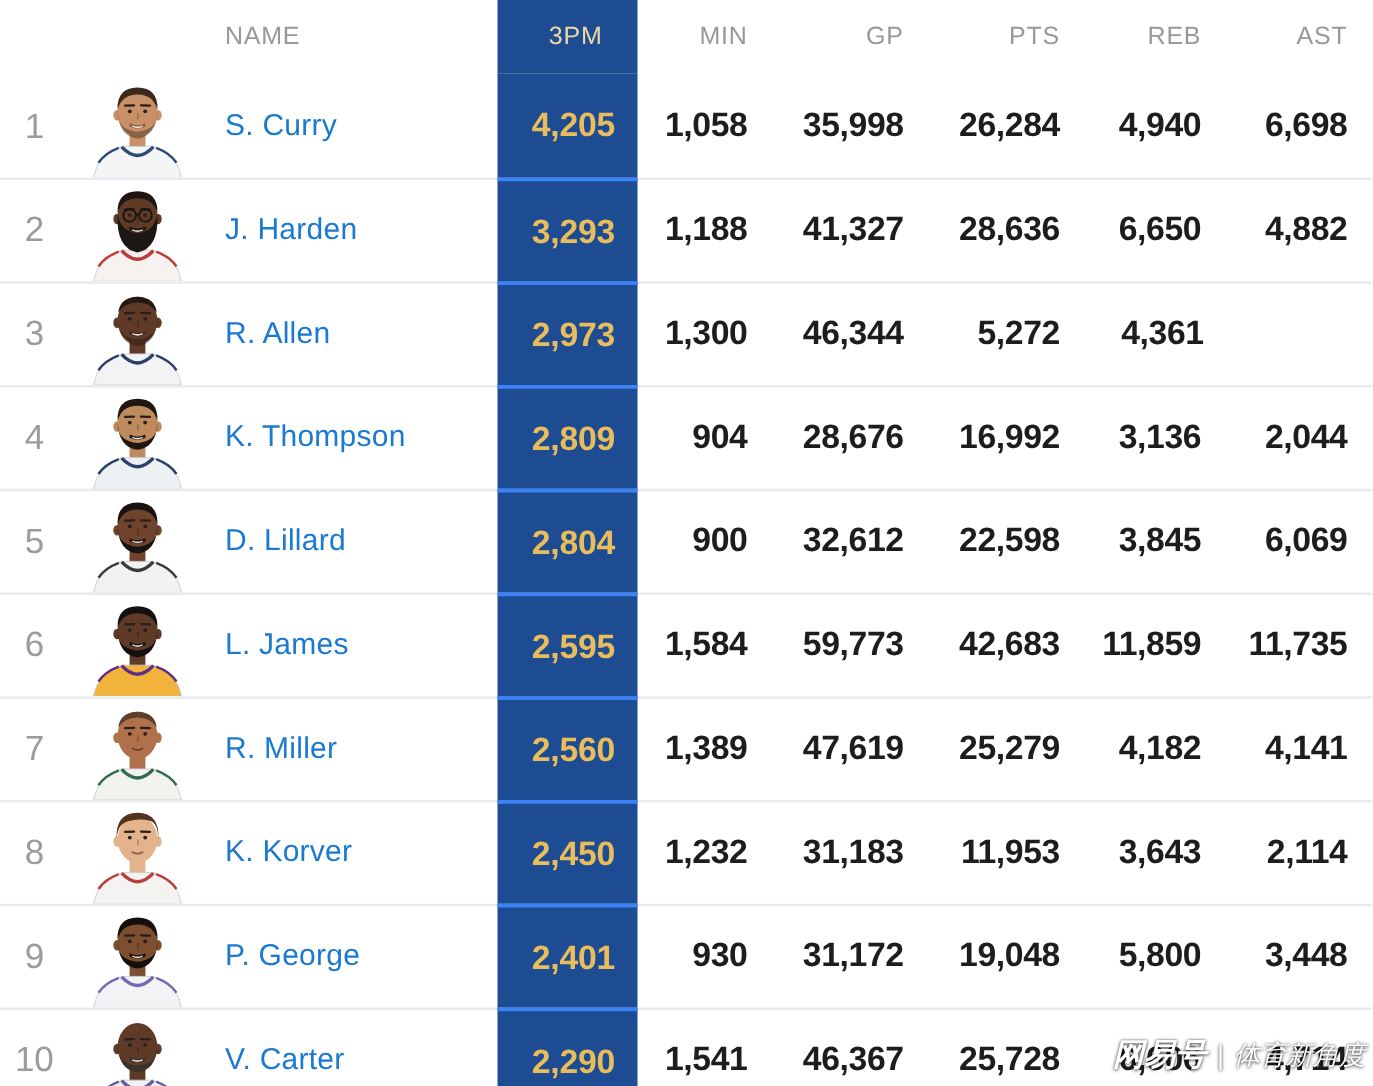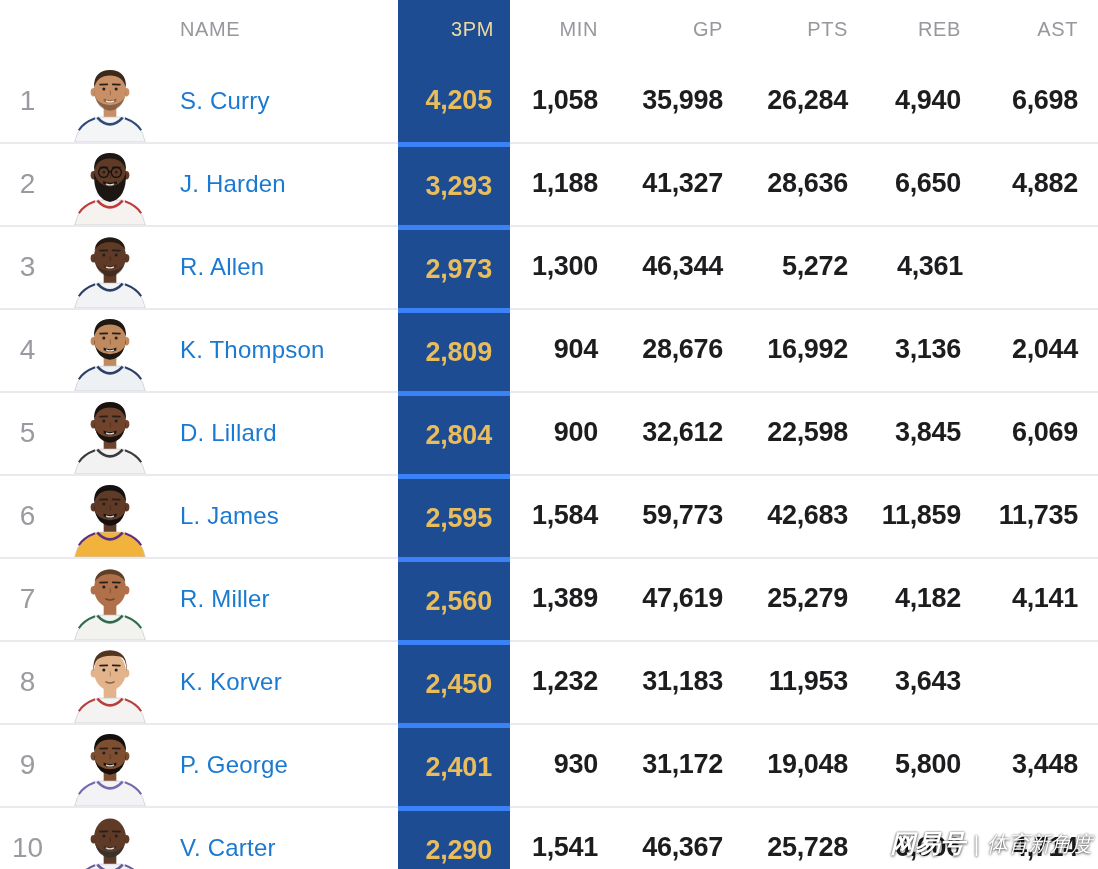--- a/index.html
+++ b/index.html
@@ -10,36 +10,36 @@
     -webkit-font-smoothing:antialiased;
   }
   .grid-row{display:grid;grid-template-columns:55px 110px 233px 112px 102px 125px 125px 113px 115px;}
   
   .thead{height:59px;}
   .th{display:flex;align-items:center;justify-content:flex-end;
       color:var(--header_label_gray,#97979d);font-size:20px;letter-spacing:.6px;
       padding-right:14px;box-sizing:border-box;}
   .th-name{justify-content:flex-start;padding-left:15px;}
   .th-3pm{background:var(--column_highlight_bg,#1d4c92);color:var(--column_header_gold,#eed9a0);
-      padding-right:16px;font-weight:400;}
+      padding-right:28px;font-weight:400;}
   .th-ast{padding-right:12px;}
   
   .row{height:83px;position:relative;}
   .rows .row:not(:first-child)::before{
     content:"";position:absolute;left:0;right:0;top:0;height:2px;
     background:var(--row_separator,#eaeaee);
   }
   .cell{display:flex;align-items:center;box-sizing:border-box;min-width:0;}
   .c-rank{justify-content:center;color:var(--rank_gray,#9a9aa0);font-size:28px;}
   .c-avatar{justify-content:center;align-items:flex-end;overflow:hidden;}
   .c-avatar svg{display:block;}
   .c-name{padding-left:15px;color:var(--player_name_blue,#1a79d0);font-size:24px;font-weight:400;letter-spacing:.2px;}
   .c-3pm{background:var(--column_highlight_bg,#1d4c92);justify-content:flex-end;padding-right:18px;
       color:var(--column_value_gold,#e9bd5c);font-size:27px;font-weight:700;
-      position:relative;z-index:1;border-top:5px solid #3b82f6;letter-spacing:-0.2px;}
+      position:relative;z-index:1;border-top:3px solid #3b82f6;letter-spacing:-0.2px;}
   .rows .row:first-child .c-3pm{border-top:0;}
   .c-stat{justify-content:flex-end;padding-right:14px;font-size:27px;font-weight:700;
       color:var(--stat_text,#1d1d1f);letter-spacing:-0.3px;}
   .c-ast{padding-right:12px;}
   
   .watermark{
     position:absolute;right:6px;bottom:9px;z-index:5;display:flex;align-items:center;gap:8px;
     color:#ffffff;text-shadow:0 1px 3px rgba(0,0,0,.6),0 0 2px rgba(0,0,0,.5);
     pointer-events:none;white-space:nowrap;font-style:italic;
   }
@@ -302,20 +302,21 @@
             <path d="M50,27 Q51.3,30.5 50,32.5" fill="none" stroke="rgba(0,0,0,0.25)" stroke-width="1.2"></path>
             <path d="M45.5,38.5 Q50,41 54.5,38.5" fill="none" stroke="rgba(60,30,15,0.55)" stroke-width="1.6" stroke-linecap="round"></path>
           </svg>
       </div>
       <div class="cell c-name">K. Korver</div>
       <div class="cell c-3pm">2,450</div>
       <div class="cell c-stat">1,232</div>
       <div class="cell c-stat">31,183</div>
       <div class="cell c-stat">11,953</div>
       <div class="cell c-stat">3,643</div>
+      <div class="cell c-stat c-ast">2,114</div>
     </div>
       <div class="grid-row row">
       <div class="cell c-rank">9</div>
       <div class="cell c-avatar">
         <svg width="92" height="76" viewBox="0 0 100 84" aria-hidden="true">
             <rect x="43" y="40" width="14" height="20" rx="3" fill="#7d4e30"></rect>
             <path d="M11,84 Q15,63 36,56.5 L64,56.5 Q85,63 89,84 Z" fill="#f3f3f6" stroke="#c9ccd4" stroke-width="0.8"></path>
             <path d="M36,57 Q50,72 64,57" fill="none" stroke="#7468b0" stroke-width="3"></path>
             <path d="M15.5,71 Q21,62.5 33.5,57.8" fill="none" stroke="#7468b0" stroke-width="2.2"></path>
             <path d="M84.5,71 Q79,62.5 66.5,57.8" fill="none" stroke="#7468b0" stroke-width="2.2"></path>

